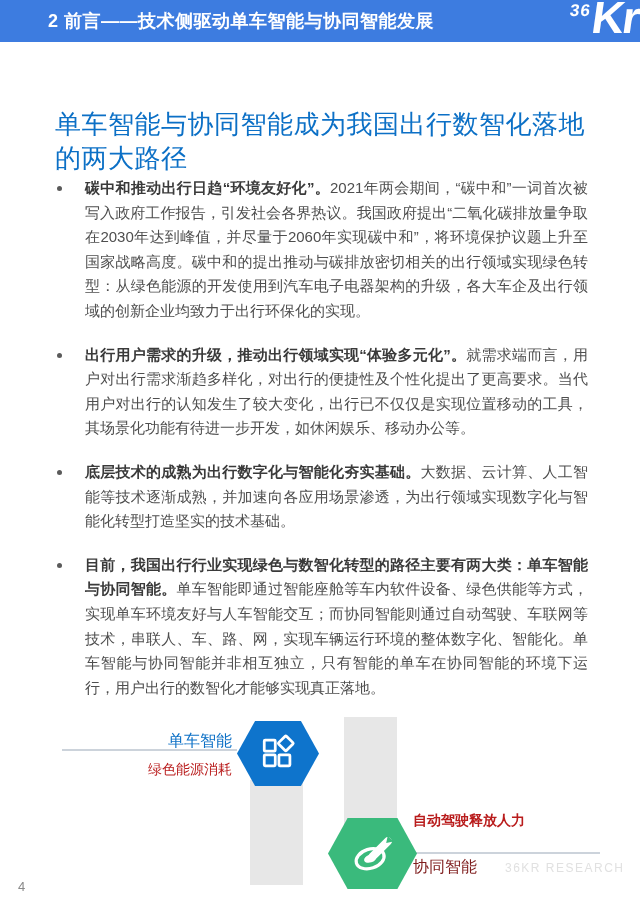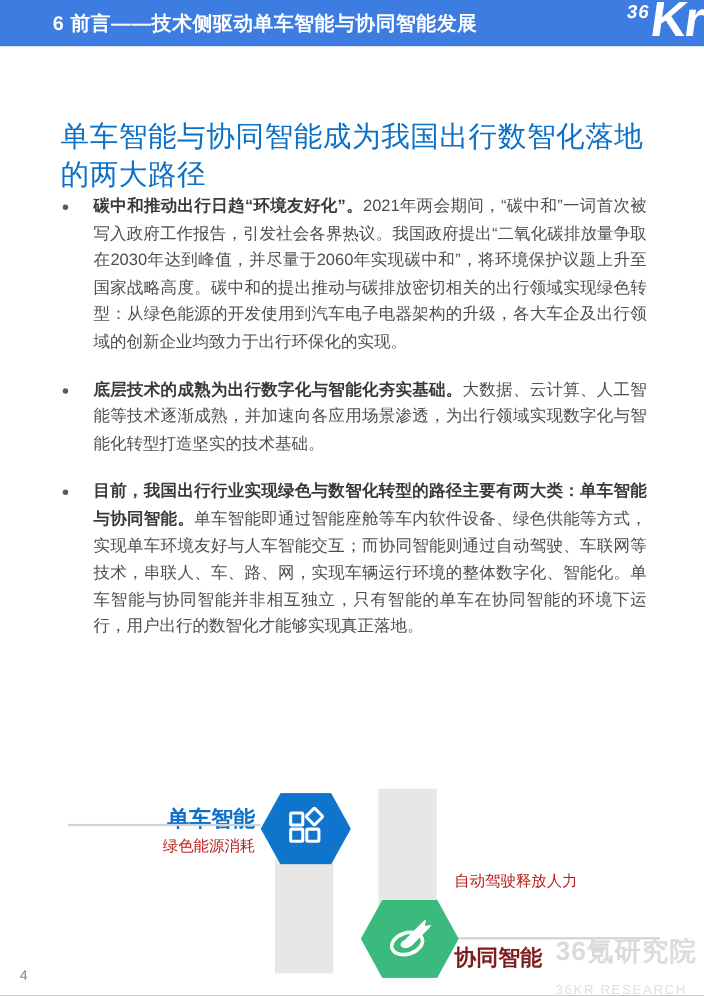--- a/index.html
+++ b/index.html
@@ -51,57 +51,61 @@
   
   .bar{position:absolute;background:#e7e7e7;z-index:1;}
   .bar-left{left:250px;top:780px;width:53px;height:105px;}
   .bar-right{left:344px;top:717px;width:53px;height:128px;}
   .hex{
     position:absolute;z-index:3;display:flex;align-items:center;justify-content:center;
     clip-path:polygon(0 50%,22% 0,78% 0,100% 50%,78% 100%,22% 100%);
   }
   .hex-blue{left:237px;top:721px;width:82px;height:65px;background:#0e74cc;}
   .hex-green{left:328px;top:818px;width:89px;height:71px;background:#3aba7c;}
-  .side-label{position:absolute;z-index:2;font-size:20px;font-weight:bold;white-space:nowrap;}
+  .side-label{position:absolute;z-index:2;font-size:16px;font-weight:normal;white-space:nowrap;}
   .label-left{left:60px;top:731px;width:172px;text-align:right;color:#0c70c6;}
   .label-right{left:413px;top:857px;text-align:left;color:#7f1d1d;}
   .rule{position:absolute;height:2px;background:#ccd3db;z-index:2;}
   .rule-left{left:62px;top:749px;width:175px;}
   .rule-right{left:414px;top:852px;width:186px;}
   .side-desc{
     position:absolute;z-index:2;font-size:14px;line-height:21px;color:#b91c1c;
     white-space:nowrap;
   }
   .desc-left{left:40px;top:759px;width:192px;text-align:right;}
-  .desc-right{left:413px;top:790px;text-align:right;}
+  .desc-right{left:413px;top:810px;text-align:right;font-weight:bold;}
   
   .watermark{position:absolute;left:505px;top:849px;z-index:4;text-align:left;white-space:nowrap;}
   .watermark-cn{font-size:24px;font-weight:bold;color:#dbdbdb;letter-spacing:1px;}
   .watermark-en{font-size:12px;color:#e1e1e1;letter-spacing:1.5px;margin-top:12px;}
   .page-number{position:absolute;left:18px;top:879px;font-size:13px;color:#8a8a8a;}
 </style>
 </head>
 <body>
 
 <div class="page">
 
   <div class="header">
-    <div class="header-title">6 前言——技术侧驱动单车智能与协同智能发展</div>
+    <div class="header-title">2 前言——技术侧驱动单车智能与协同智能发展</div>
     <div class="logo">
       <span class="logo-36">36</span>
       <span class="logo-kr">Kr</span>
     </div>
   </div>
 
   <h1 class="doc-title">单车智能与协同智能成为我国出行数智化落地的两大路径</h1>
 
   <ul class="bullets">
     <li class="bullet">
       <span class="dot"></span>
       <span class="lead">碳中和推动出行日趋“环境友好化”。</span><span>2021年两会期间，“碳中和”一词首次被写入政府工作报告，引发社会各界热议。我国政府提出“二氧化碳排放量争取在2030年达到峰值，并尽量于2060年实现碳中和”，将环境保护议题上升至国家战略高度。碳中和的提出推动与碳排放密切相关的出行领域实现绿色转型：从绿色能源的开发使用到汽车电子电器架构的升级，各大车企及出行领域的创新企业均致力于出行环保化的实现。</span>
+    </li>
+    <li class="bullet">
+      <span class="dot"></span>
+      <span class="lead">出行用户需求的升级，推动出行领域实现“体验多元化”。</span><span>就需求端而言，用户对出行需求渐趋多样化，对出行的便捷性及个性化提出了更高要求。当代用户对出行的认知发生了较大变化，出行已不仅仅是实现位置移动的工具，其场景化功能有待进一步开发，如休闲娱乐、移动办公等。</span>
     </li>
     <li class="bullet">
       <span class="dot"></span>
       <span class="lead">底层技术的成熟为出行数字化与智能化夯实基础。</span><span>大数据、云计算、人工智能等技术逐渐成熟，并加速向各应用场景渗透，为出行领域实现数字化与智能化转型打造坚实的技术基础。</span>
     </li>
     <li class="bullet">
       <span class="dot"></span>
       <span class="lead">目前，我国出行行业实现绿色与数智化转型的路径主要有两大类：单车智能与协同智能。</span><span>单车智能即通过智能座舱等车内软件设备、绿色供能等方式，实现单车环境友好与人车智能交互；而协同智能则通过自动驾驶、车联网等技术，串联人、车、路、网，实现车辆运行环境的整体数字化、智能化。单车智能与协同智能并非相互独立，只有智能的单车在协同智能的环境下运行，用户出行的数智化才能够实现真正落地。</span>
     </li>
   </ul>
@@ -141,18 +145,17 @@
     <div>绿色能源消耗</div>
   </div>
 
   <div class="side-desc desc-right">
     <div>自动驾驶释放人力</div>
   </div>
   <div class="rule rule-right"></div>
   <div class="side-label label-right">协同智能</div>
 
   <div class="watermark">
-    <div class="watermark-cn">36氪研究院</div>
     <div class="watermark-en">36KR  RESEARCH</div>
   </div>
   <div class="page-number">4</div>
 
 </div>
 
 </body></html>

